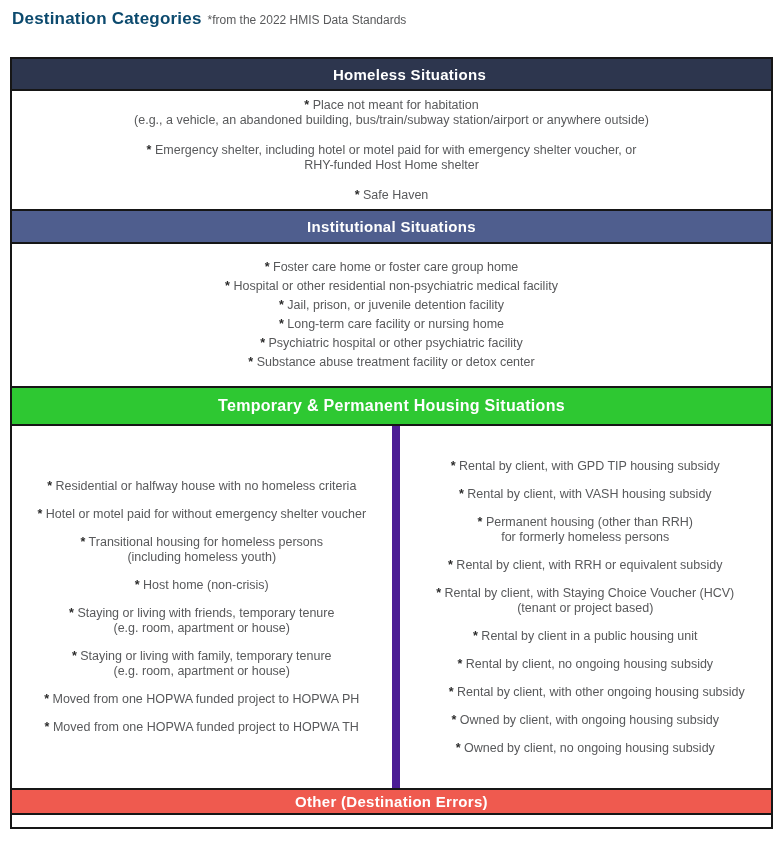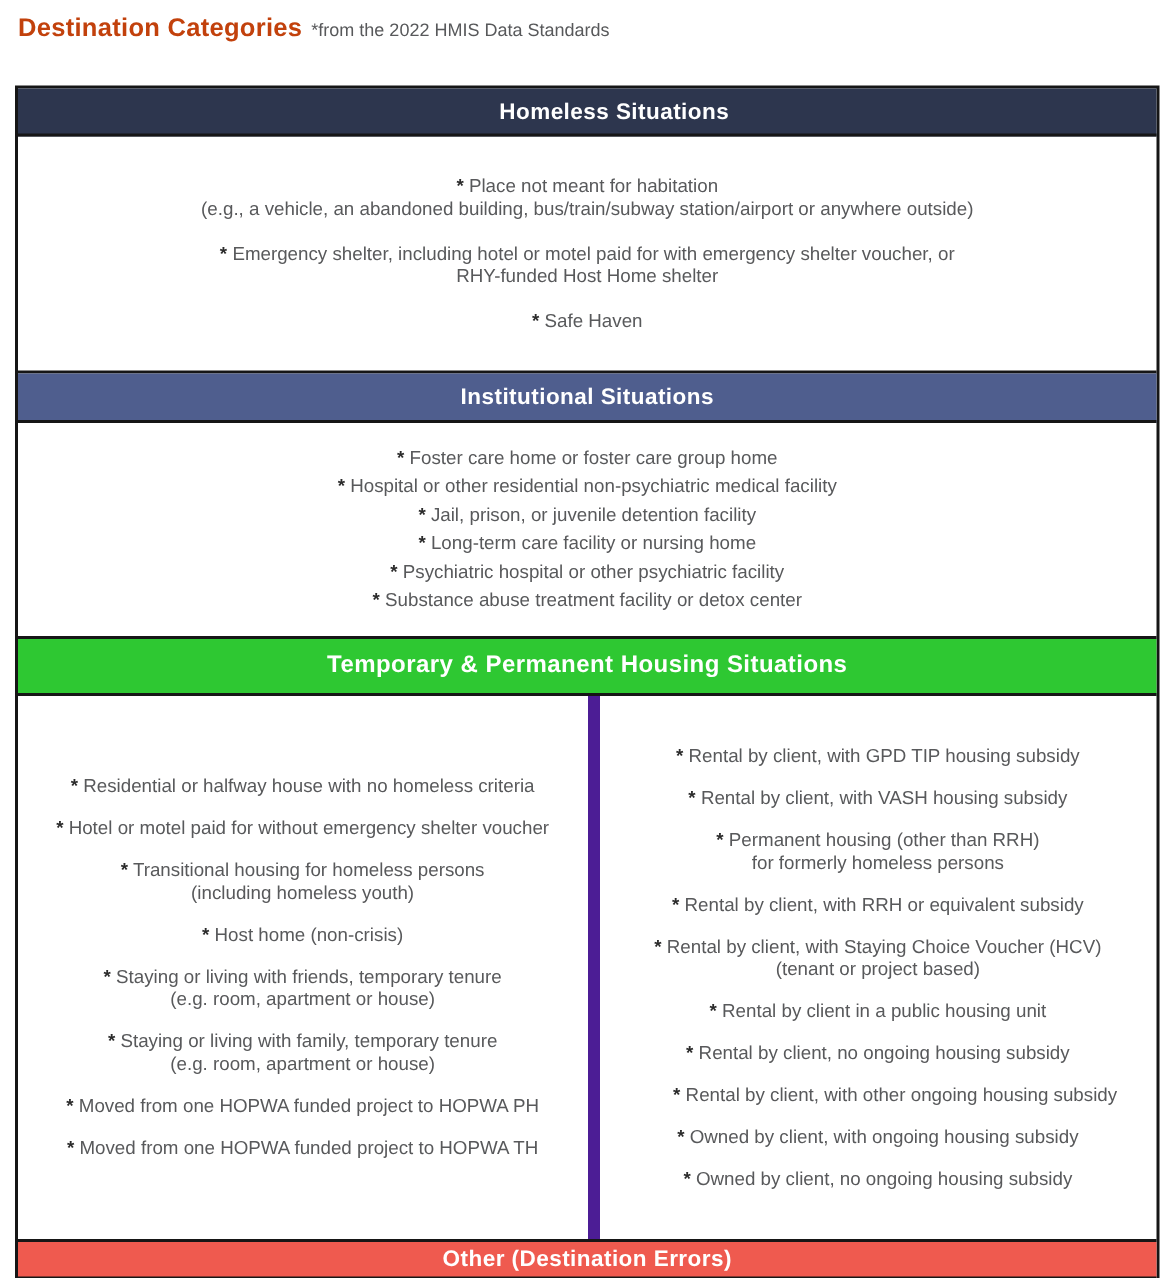--- a/index.html
+++ b/index.html
@@ -27,21 +27,21 @@
   .hdr-navy  { height: 32px; font-size: 15px; }
   .hdr-slate { height: 33px; font-size: 15px; }
   .hdr-green { height: 38px; font-size: 16px; }
   .hdr-red   { height: 25px; font-size: 15px; }
 
   .content {
     display: flex; flex-direction: column;
     justify-content: center; align-items: center;
     text-align: center;
   }
-  .content-homeless { height: 158px; row-gap: 15px; }
+  .content-homeless { height: 120px; row-gap: 15px; }
   .content-institutional { height: 144px; row-gap: 4px; }
 
   .cols { display: flex; height: 364px; }
   .col {
     width: 50%;
     display: flex; flex-direction: column;
     justify-content: center; align-items: center;
     text-align: center; row-gap: 13px;
     padding: 0 4px;
   }
@@ -50,21 +50,21 @@
   .item { font-size: 12.5px; line-height: 15px; }
   .item .star { font-weight: 700; }
   .item .sub { }
 
   .partial { height: 12px; background: #ffffff; }
 </style>
 </head>
 <body>
 
 <div class="titlebar">
-  <span class="doc-title" style="color: #c2410c;">Destination Categories</span><span class="doc-subtitle" style="color: rgb(88, 89, 91);">*from the 2022 HMIS Data Standards</span>
+  <span class="doc-title" style="color: #0c4a6e;">Destination Categories</span><span class="doc-subtitle" style="color: rgb(88, 89, 91);">*from the 2022 HMIS Data Standards</span>
 </div>
 
 <div class="table">
 
   <div class="band hdr hdr-navy" style="background-color: rgb(45, 54, 78); padding-left: 36px;">Homeless Situations</div>
 
   <div class="band content content-homeless">
       <div class="item" style="color: rgb(88, 89, 91);">
         <div><span class="star" style="color: rgb(43, 43, 43);">*</span><span> Place not meant for habitation</span></div>
         <div class="sub">(e.g., a vehicle, an abandoned building,  bus/train/subway station/airport or anywhere outside)</div>

